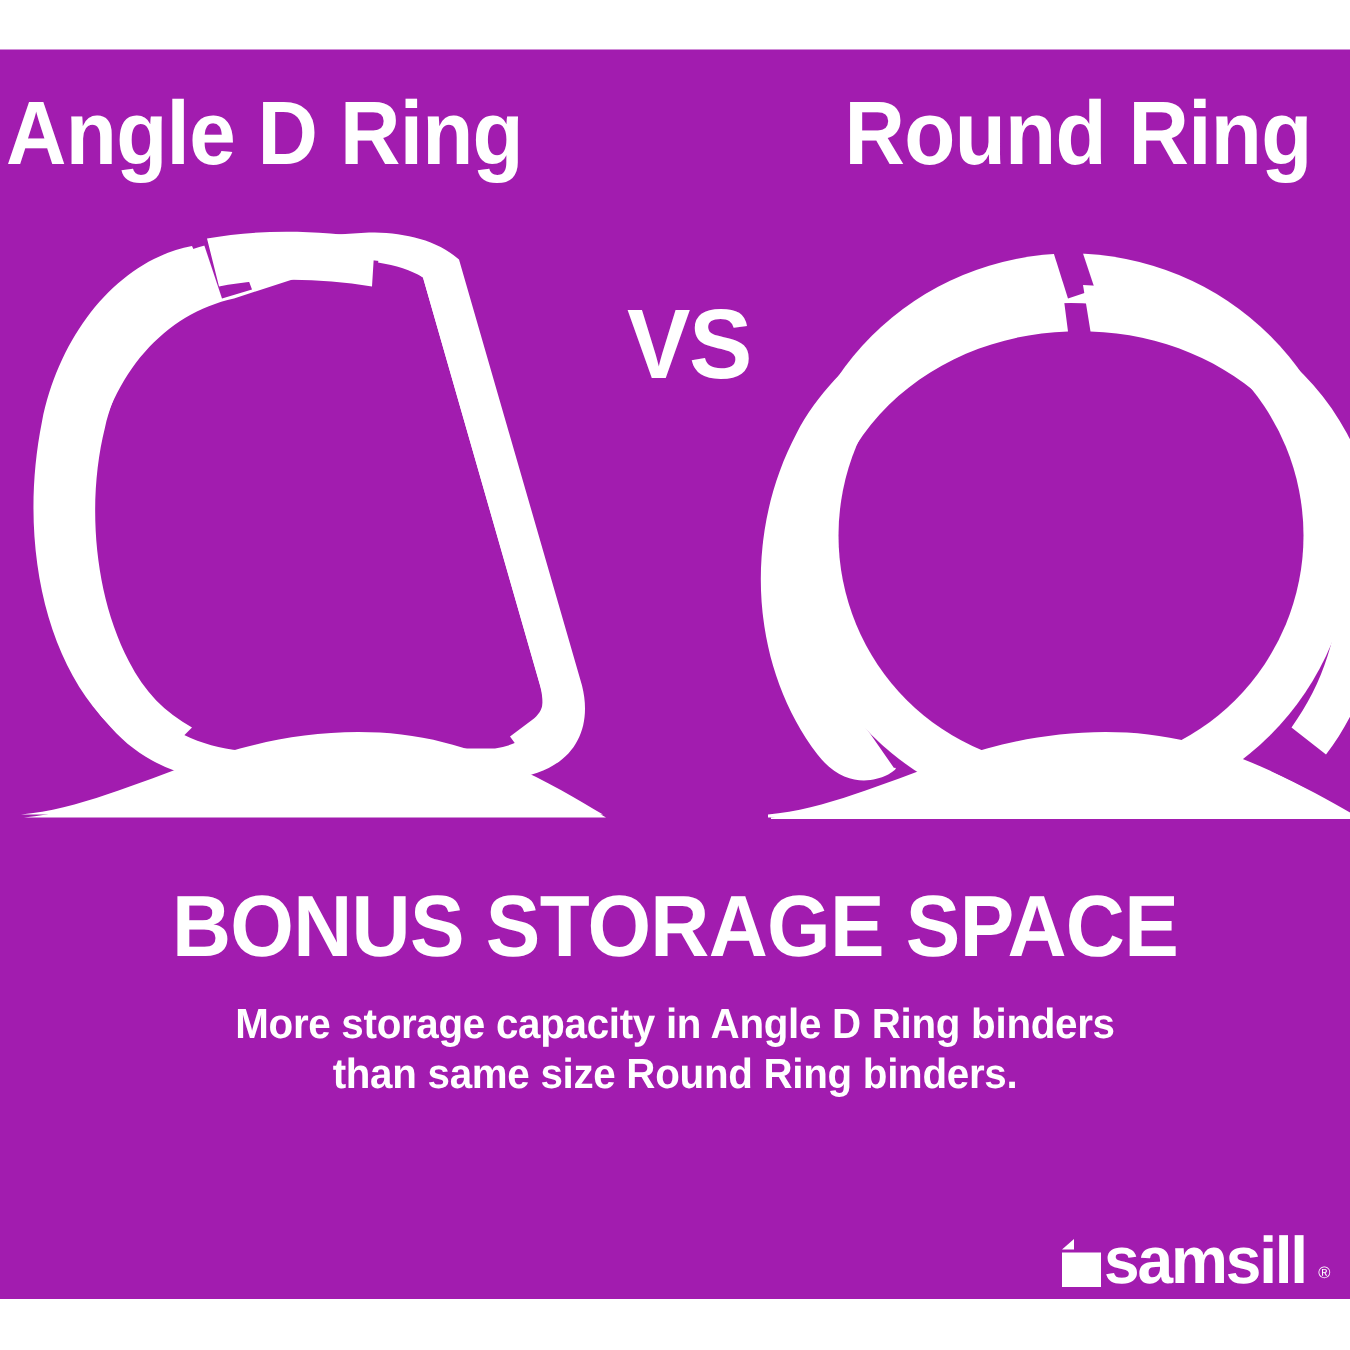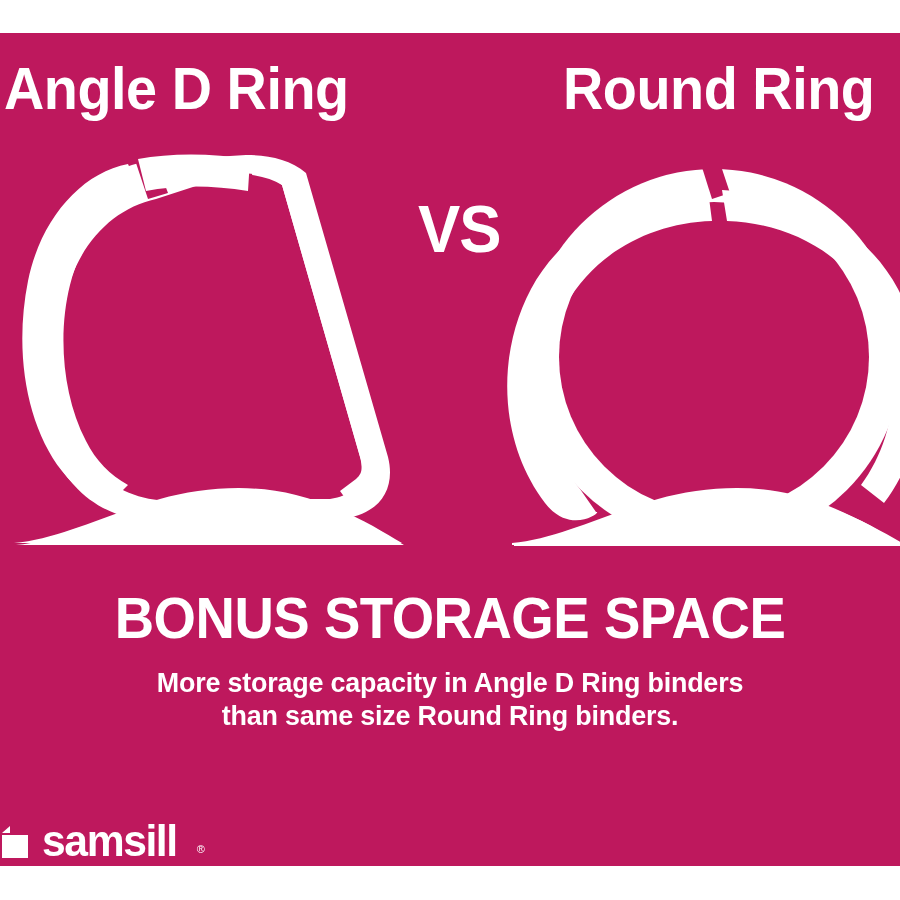--- a/index.html
+++ b/index.html
@@ -134,22 +134,22 @@
   #subcopy span { display: block; white-space: nowrap; }
 
   
   #logo {
     position: absolute;
     left: 0;
     top: 788px;
     width: 887px;
     display: flex;
     align-items: flex-end;
-    justify-content: flex-start;
-    gap: 16px;
+    justify-content: flex-end;
+    gap: 4px;
   }
   #logo .mark {
     position: relative;
     width: 30px;
     height: 34px;
     margin-right: -6px;
     margin-bottom: 2px;
   }
   #logo .wordmark {
     color: #ffffff;
@@ -167,21 +167,21 @@
     line-height: 11px;
     margin-bottom: 6px;
     margin-left: 2px;
   }
 </style>
 </head>
 <body style="background: rgb(255, 255, 255);">
 
 <div id="stage">
 
-  <div id="panel" style="background: #be185d;">
+  <div id="panel" style="background: #a21caf;">
 
     <div class="col-title" id="title-left">Angle D Ring</div>
 
     <div class="col-title" id="title-right">Round Ring</div>
 
     <svg class="ring-svg" viewBox="0 0 900 833">
 
       <g>
 
         <path fill="#ffffff" d="M 128,131

